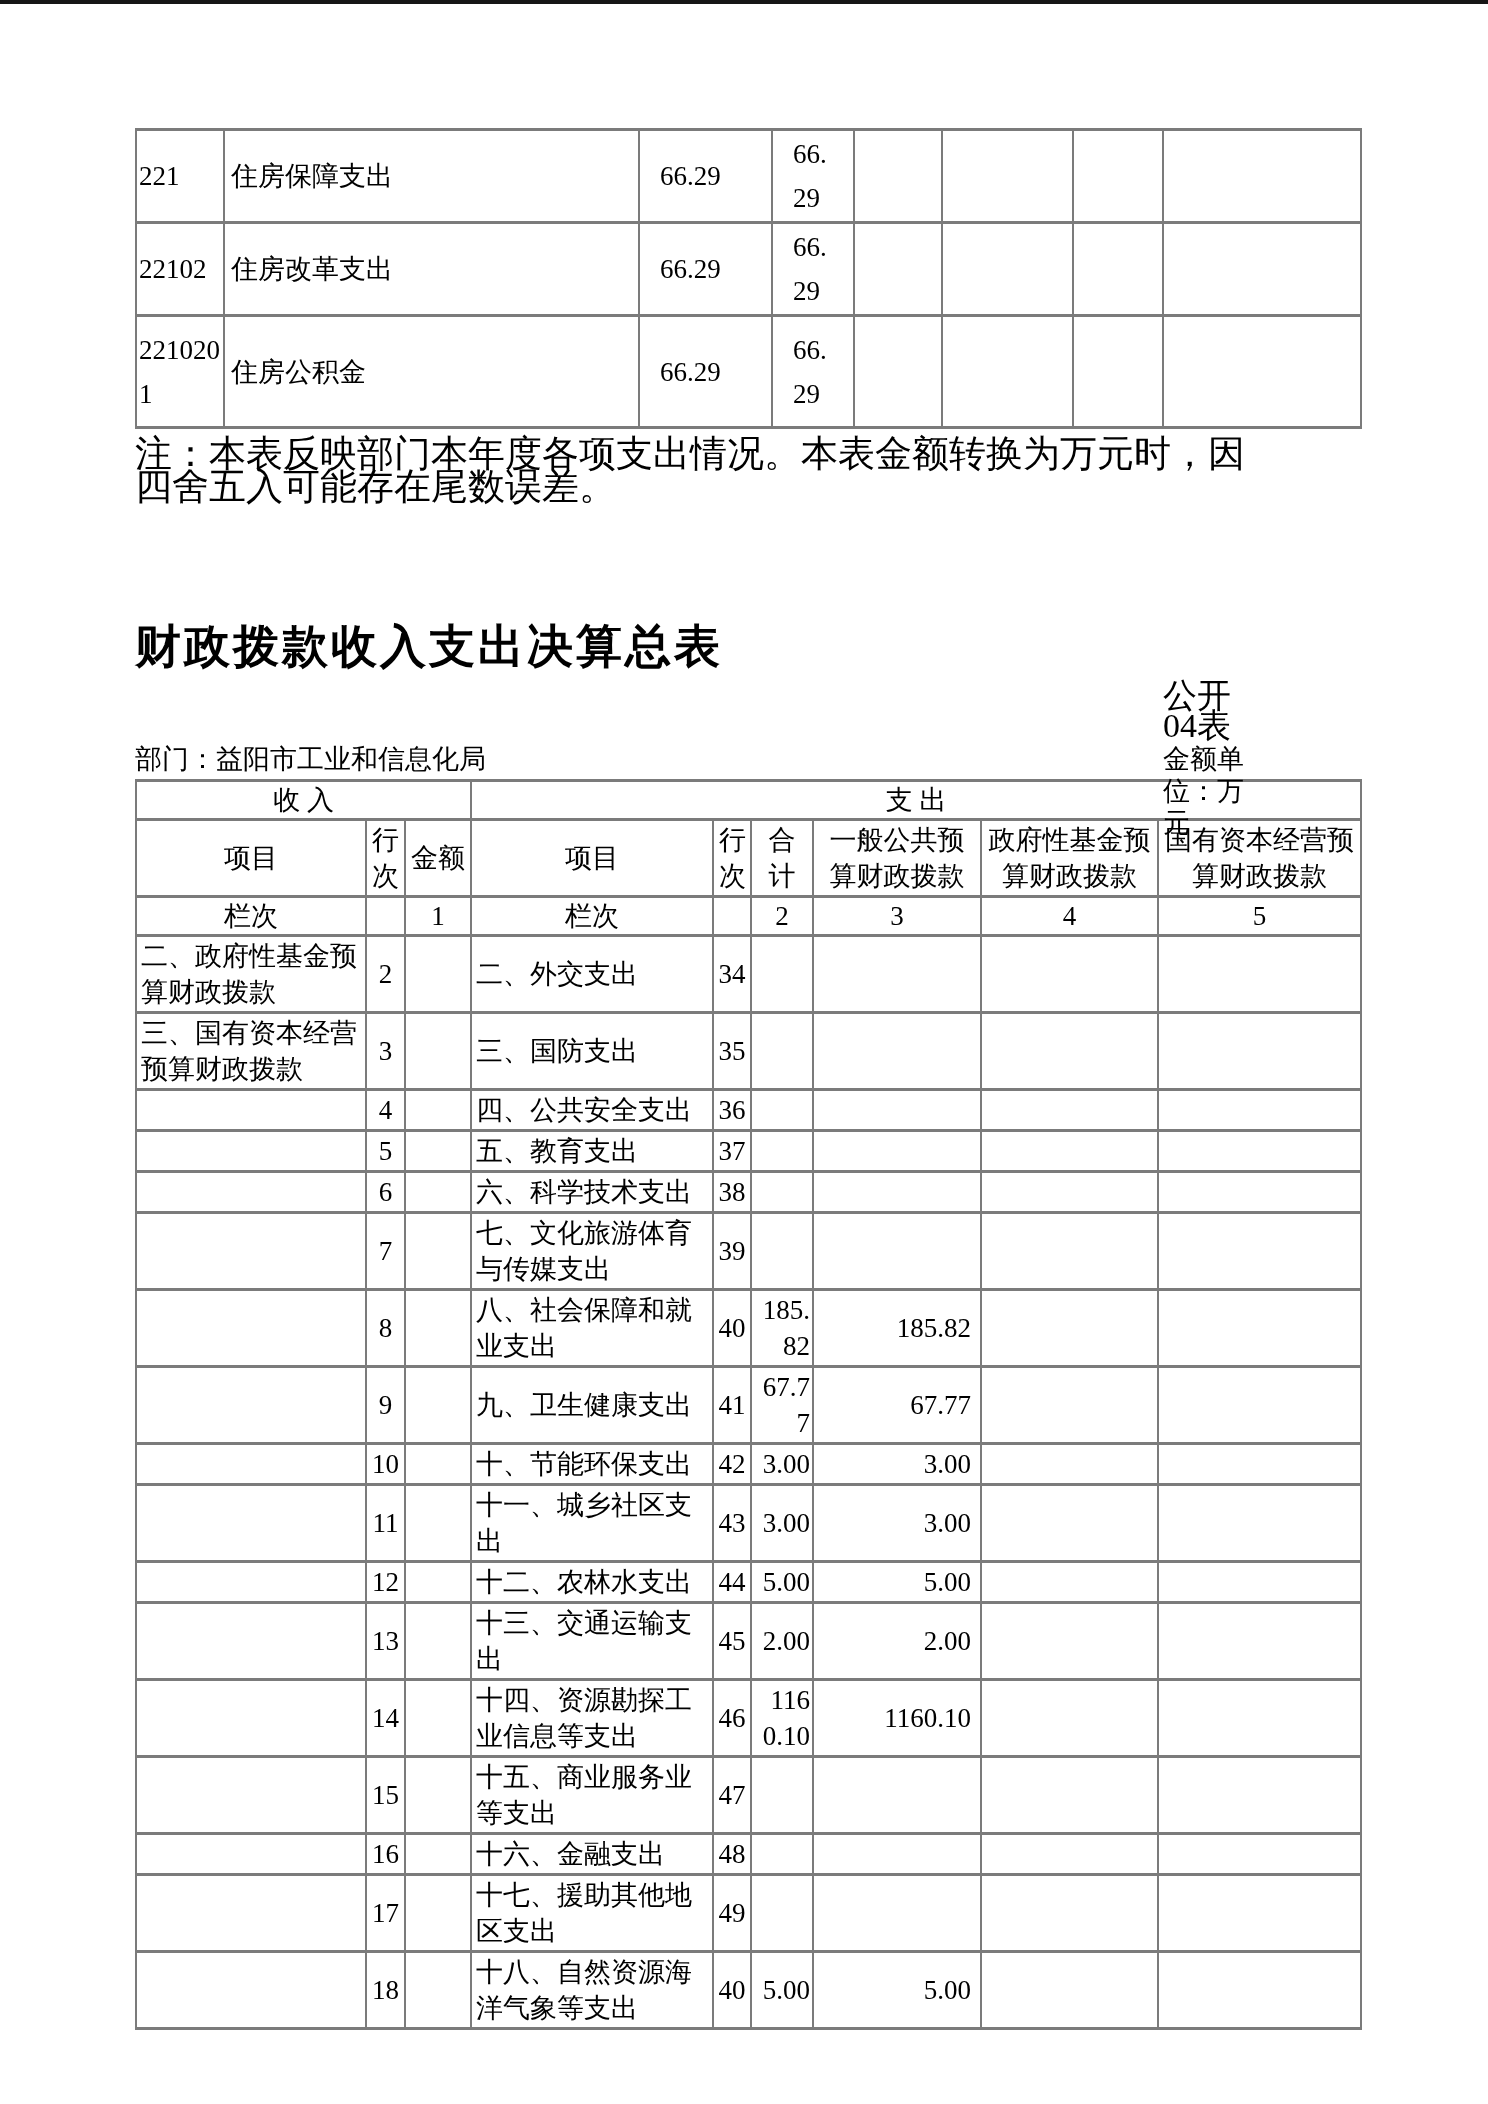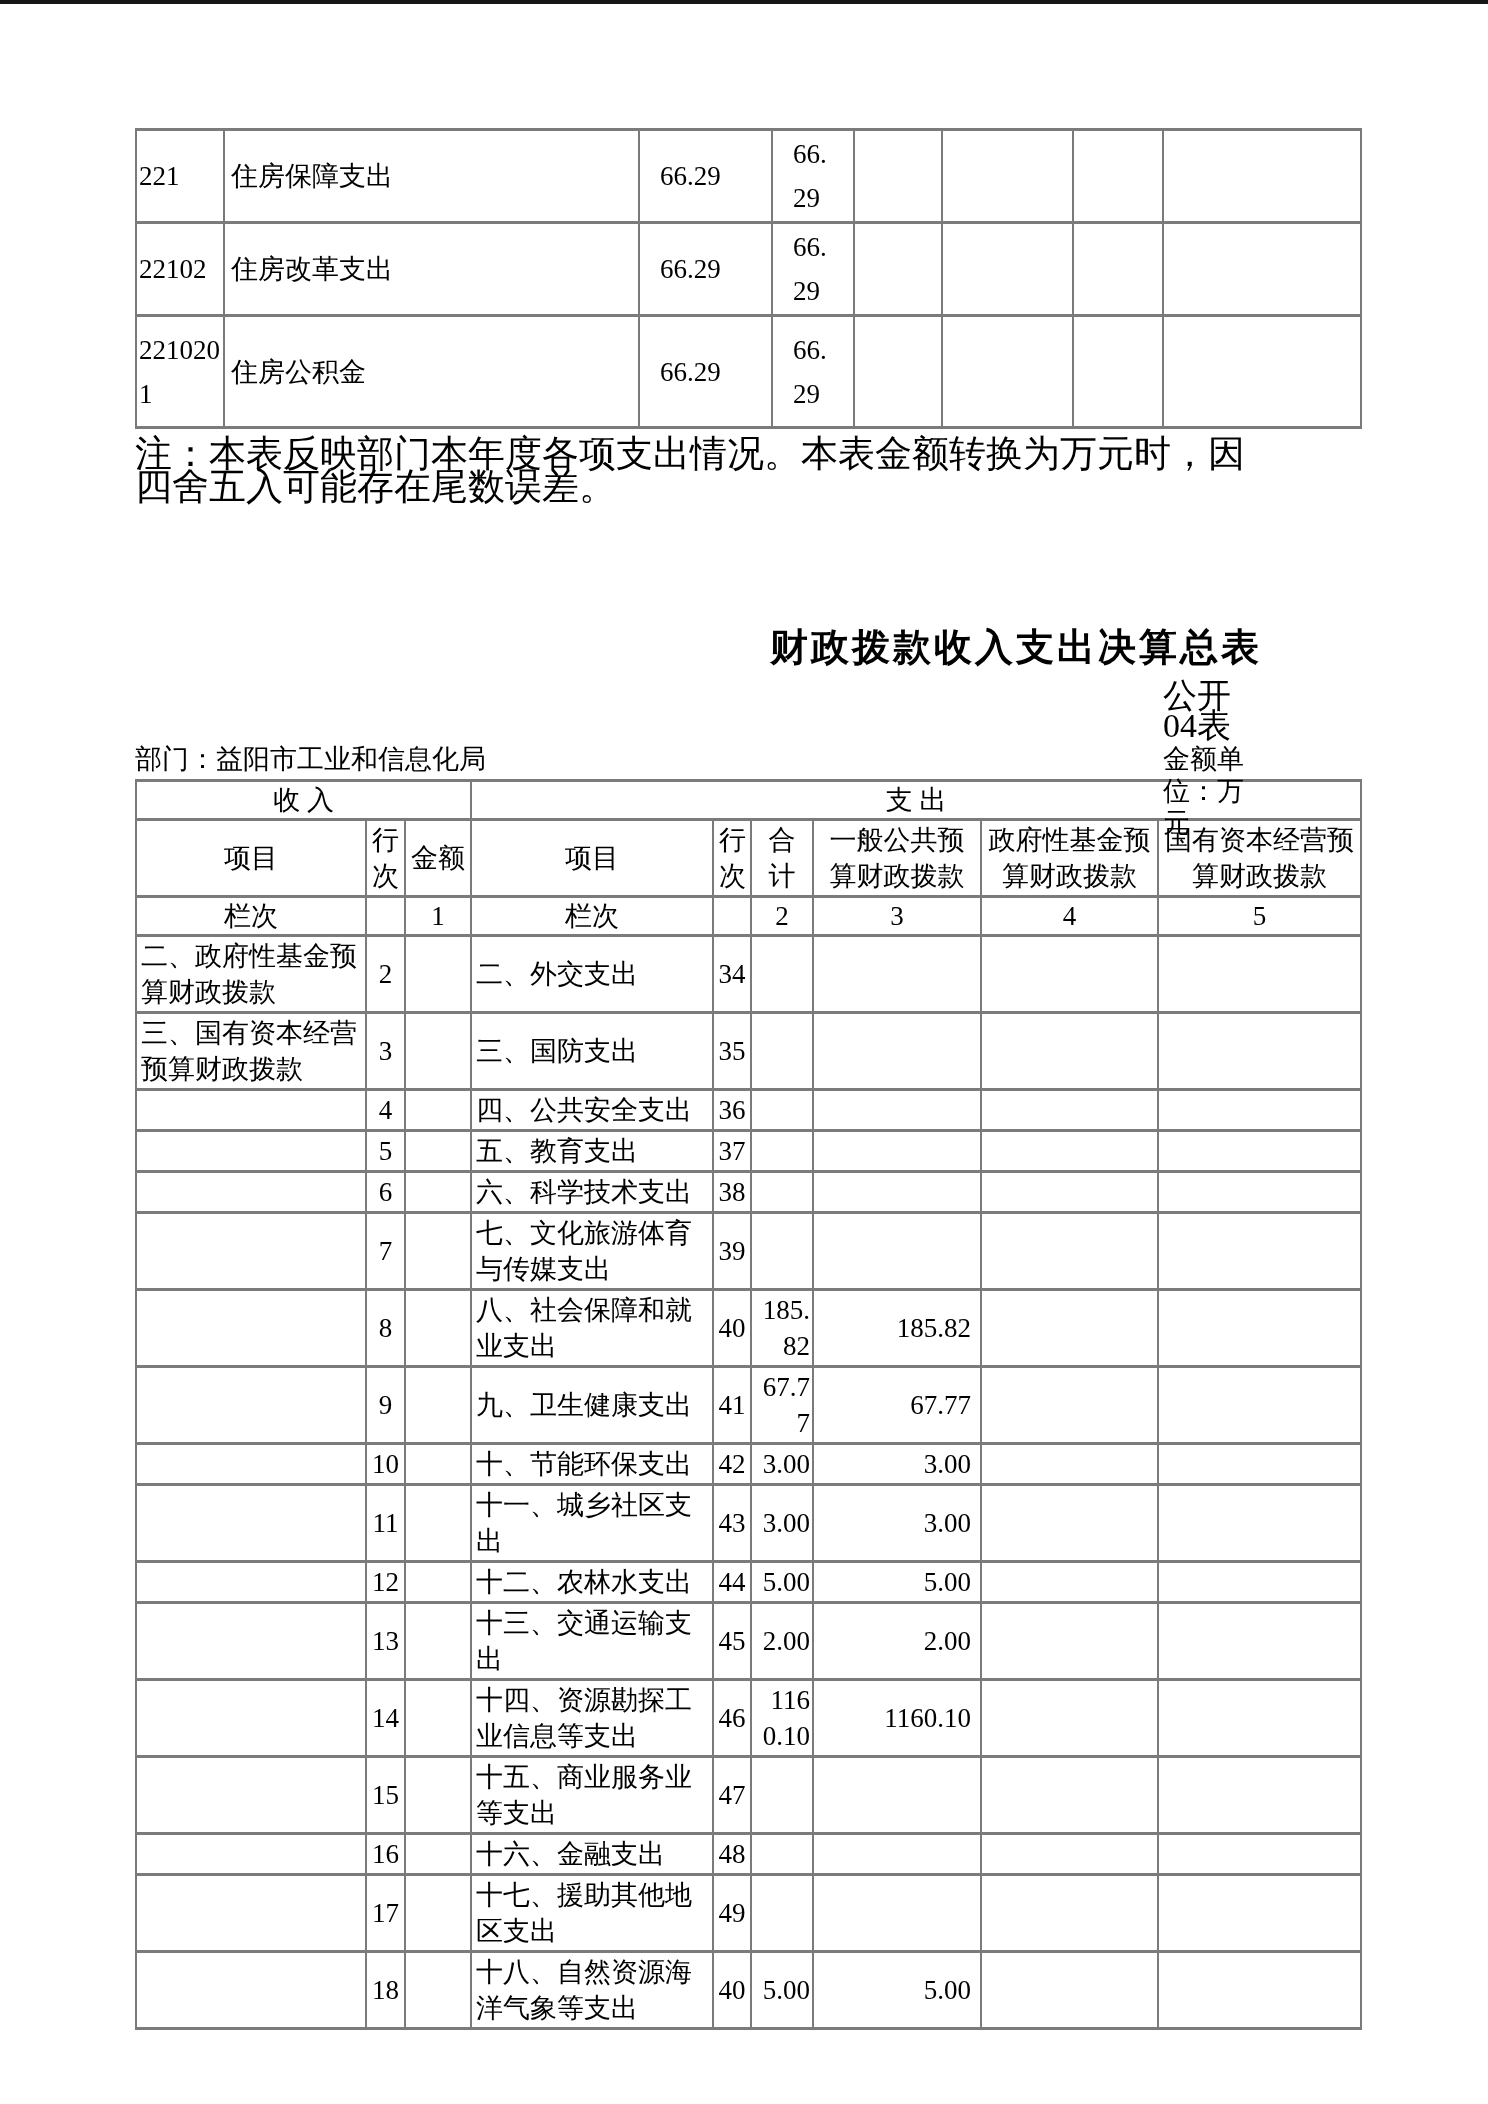--- a/index.html
+++ b/index.html
@@ -25,21 +25,21 @@
   .toptable tr:nth-child(1) { height:48px; }
   .toptable tr:nth-child(2) { height:50px; }
   .toptable tr:nth-child(3) { height:112px; }
   .toptable td.c-code { text-align:left; padding:1px 2px; }
   .toptable td.c-name { text-align:left; padding:1px 6px; }
   .toptable td.c-num  { text-align:left; padding:1px 20px; }
   .toptable td.c-empty { padding:1px 2px; }
 
   .note { margin-top:8px; font-size:37px; line-height:33px; }
 
-  .title { margin:116px 0 0 0; text-align:right; font-size:38px; font-weight:bold;
+  .title { margin:116px 0 0 0; text-align:left; font-size:46px; font-weight:bold;
            letter-spacing:3px; line-height:56px; }
 
   .meta-code { margin-top:6px; padding-left:1028px; font-size:34px; line-height:30px; }
   .meta-row  { position:relative; margin-top:2px; font-size:27px; line-height:32px; height:34px; }
   .meta-row .unit { position:absolute; left:1028px; top:0; }
 
   
   .maintable { margin-top:2px; }
   .maintable th, .maintable td { line-height:36px; text-align:center; }
   .maintable tr.h1 { height:38px; }

